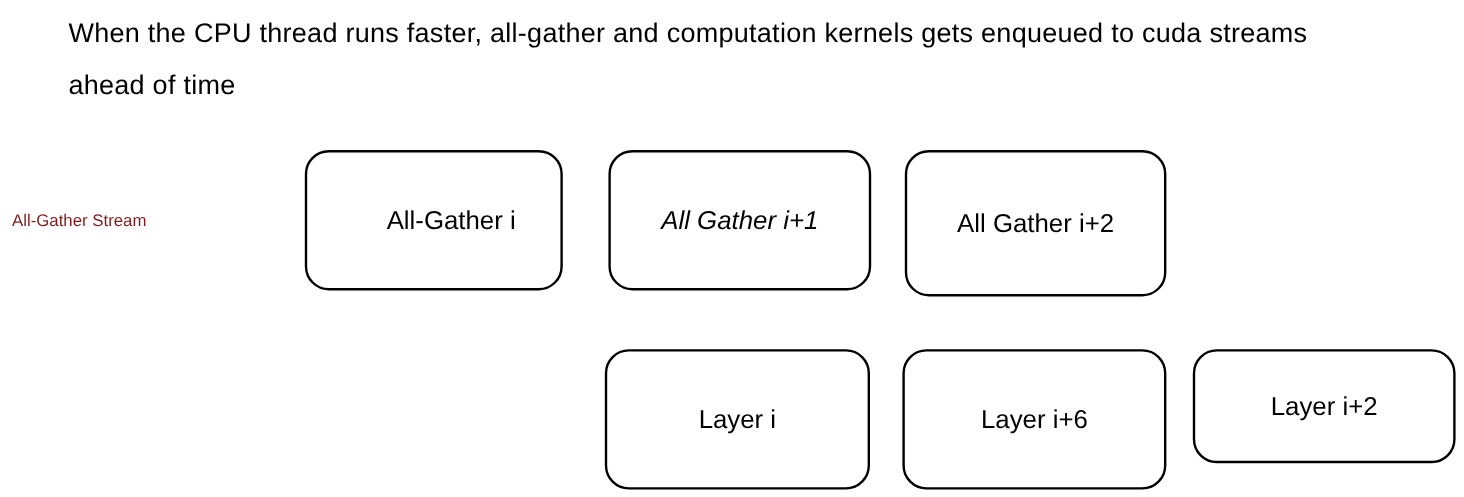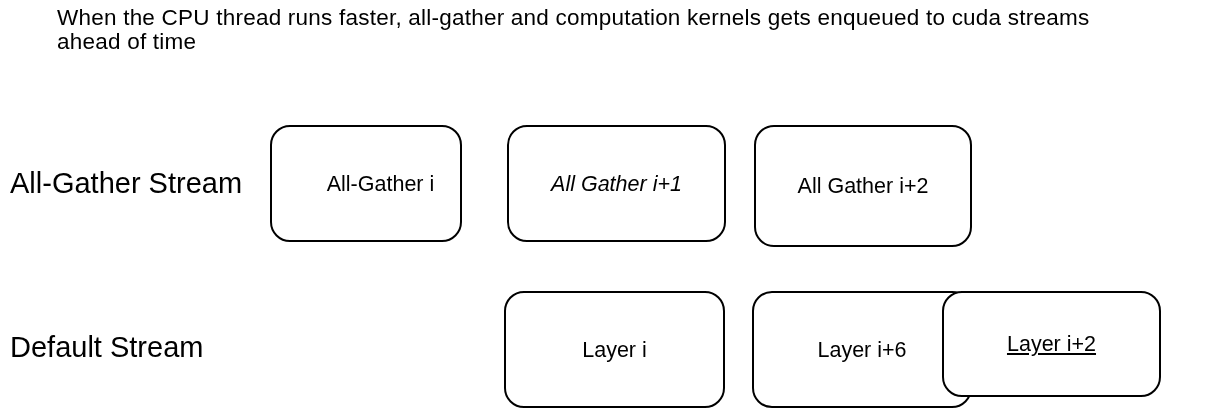--- a/index.html
+++ b/index.html
@@ -24,32 +24,32 @@
     height: 414px;
   }
 
   
   .title {
     position: absolute;
     left: 57px;
     top: 6px;
     width: 1090px;
     font-size: 22.5px;
-    line-height: 24px;
+    line-height: 43px;
     color: #000000;
     white-space: pre-wrap;
     letter-spacing: 0.01em;
   }
 
   
   .row-label {
     position: absolute;
-    font-size: 29px;
+    font-size: 14px;
     line-height: 26px;
-    color: #000000;
+    color: #7f1d1d;
     white-space: nowrap;
   }
   .row-label.allgather {
     left: 10px;
     top: 170px;
   }
   .row-label.defaultstream {
     left: 10px;
     top: 334px;
   }
@@ -67,28 +67,28 @@
   }
   .box-label {
     font-size: 21.5px;
     line-height: 26px;
     color: #000000;
     white-space: nowrap;
     text-align: center;
   }
 
   
-  .ag0 { left: 270px; top: 125px; width: 192px; height: 117px; padding-left: 29px; }
+  .ag0 { left: 254px; top: 125px; width: 215px; height: 117px; padding-left: 29px; }
   .ag1 { left: 507px; top: 125px; width: 219px; height: 117px; font-style: italic; }
   .ag2 { left: 754px; top: 125px; width: 218px; height: 122px; }
 
   
   .ds0 { left: 504px; top: 291px; width: 221px; height: 117px; }
   .ds1 { left: 752px; top: 291px; width: 220px; height: 117px; }
-  .ds2 { left: 942px; top: 291px; width: 219px; height: 106px; text-decoration: underline; }
+  .ds2 { left: 994px; top: 291px; width: 219px; height: 95px; }
 </style>
 </head>
 <body>
 
 <div id="diagram">
 
   <div class="title">When the CPU thread runs faster, all-gather and computation kernels gets enqueued to cuda streams ahead of time</div>
 
   <div class="row-label allgather">All-Gather Stream</div>
 
@@ -97,21 +97,20 @@
   </div>
 
   <div class="box ag1">
     <span class="box-label">All Gather i+1</span>
   </div>
 
   <div class="box ag2">
     <span class="box-label">All Gather i+2</span>
   </div>
 
-  <div class="row-label defaultstream">Default Stream</div>
 
   <div class="box ds0">
     <span class="box-label">Layer i</span>
   </div>
 
   <div class="box ds1">
     <span class="box-label">Layer i+6</span>
   </div>
 
   <div class="box ds2">

